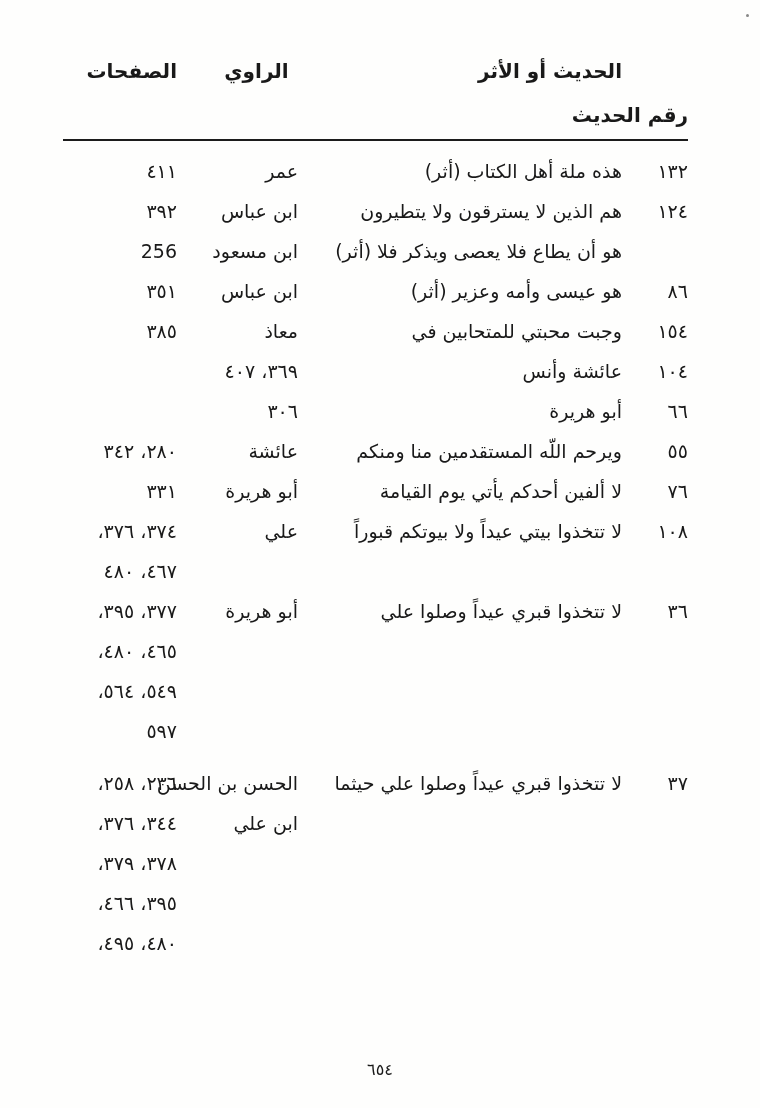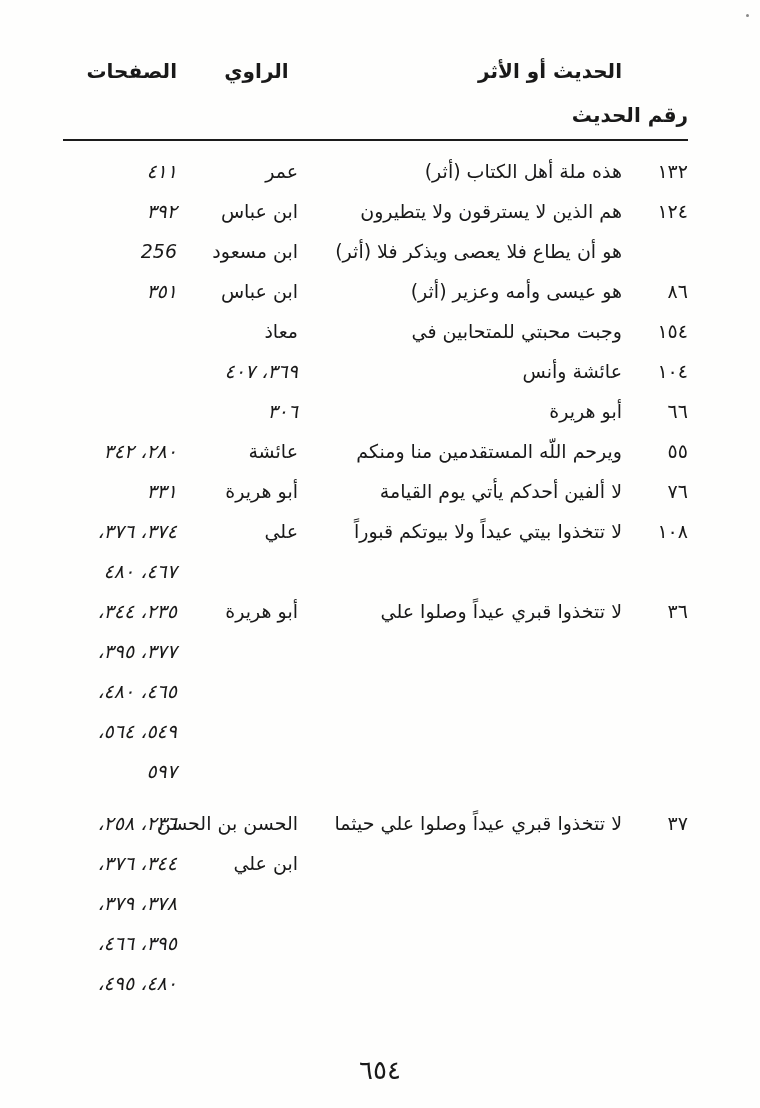--- a/index.html
+++ b/index.html
@@ -27,25 +27,25 @@
   .row{
     display:grid;
     grid-template-columns:66px 324px 121px 129px;
     margin-left:48px;margin-right:72px;
   }
   .row.gap-top{margin-top:12px;}
   .cell{font-size:19px;line-height:40px;min-height:40px;}
   .c-num{text-align:right;padding-left:6px;white-space:nowrap;}
   .c-hadith{text-align:right;white-space:nowrap;}
   .c-narrator{text-align:right;white-space:nowrap;}
-  .c-pages{text-align:right;white-space:nowrap;font-style:italic;}
+  .c-pages{text-align:right;white-space:nowrap;}
   .line{line-height:40px;}
   .page-number{
     position:absolute;left:0;right:0;bottom:24px;
-    text-align:center;font-size:26px;line-height:28px;
+    text-align:center;font-size:16px;line-height:28px;
   }
   .speck{position:absolute;width:3px;height:3px;border-radius:50%;background:#555;opacity:.7;}
   .speck-1{top:14px;left:746px;}
 </style>
 </head>
 <body>
 
 <div class="page">
 
   <div class="grid header-row">
@@ -97,20 +97,23 @@
         <div class="cell c-pages">
           <div class="line">٣٥١</div>
         </div>
       </div>
       <div class="row">
         <div class="cell c-num">١٥٤</div>
         <div class="cell c-hadith">وجبت محبتي للمتحابين في</div>
         <div class="cell c-narrator">
           <div class="line">معاذ</div>
         </div>
+        <div class="cell c-pages">
+          <div class="line">٣٨٥</div>
+        </div>
       </div>
       <div class="row">
         <div class="cell c-num">١٠٤</div>
         <div class="cell c-narrator">
           <div class="line">عائشة وأنس</div>
         </div>
         <div class="cell c-pages">
           <div class="line">٣٦٩، ٤٠٧</div>
         </div>
       </div>
@@ -154,21 +157,20 @@
           <div class="line">٤٦٧، ٤٨٠</div>
         </div>
       </div>
       <div class="row">
         <div class="cell c-num">٣٦</div>
         <div class="cell c-hadith">لا تتخذوا قبري عيداً وصلوا علي</div>
         <div class="cell c-narrator">
           <div class="line">أبو هريرة</div>
         </div>
         <div class="cell c-pages">
-          <div class="line">٢٣٥، ٣٤٤،</div>
           <div class="line">٣٧٧، ٣٩٥،</div>
           <div class="line">٤٦٥، ٤٨٠،</div>
           <div class="line">٥٤٩، ٥٦٤،</div>
           <div class="line">٥٩٧</div>
         </div>
       </div>
       <div class="row gap-top">
         <div class="cell c-num">٣٧</div>
         <div class="cell c-hadith">لا تتخذوا قبري عيداً وصلوا علي حيثما</div>
         <div class="cell c-narrator">

